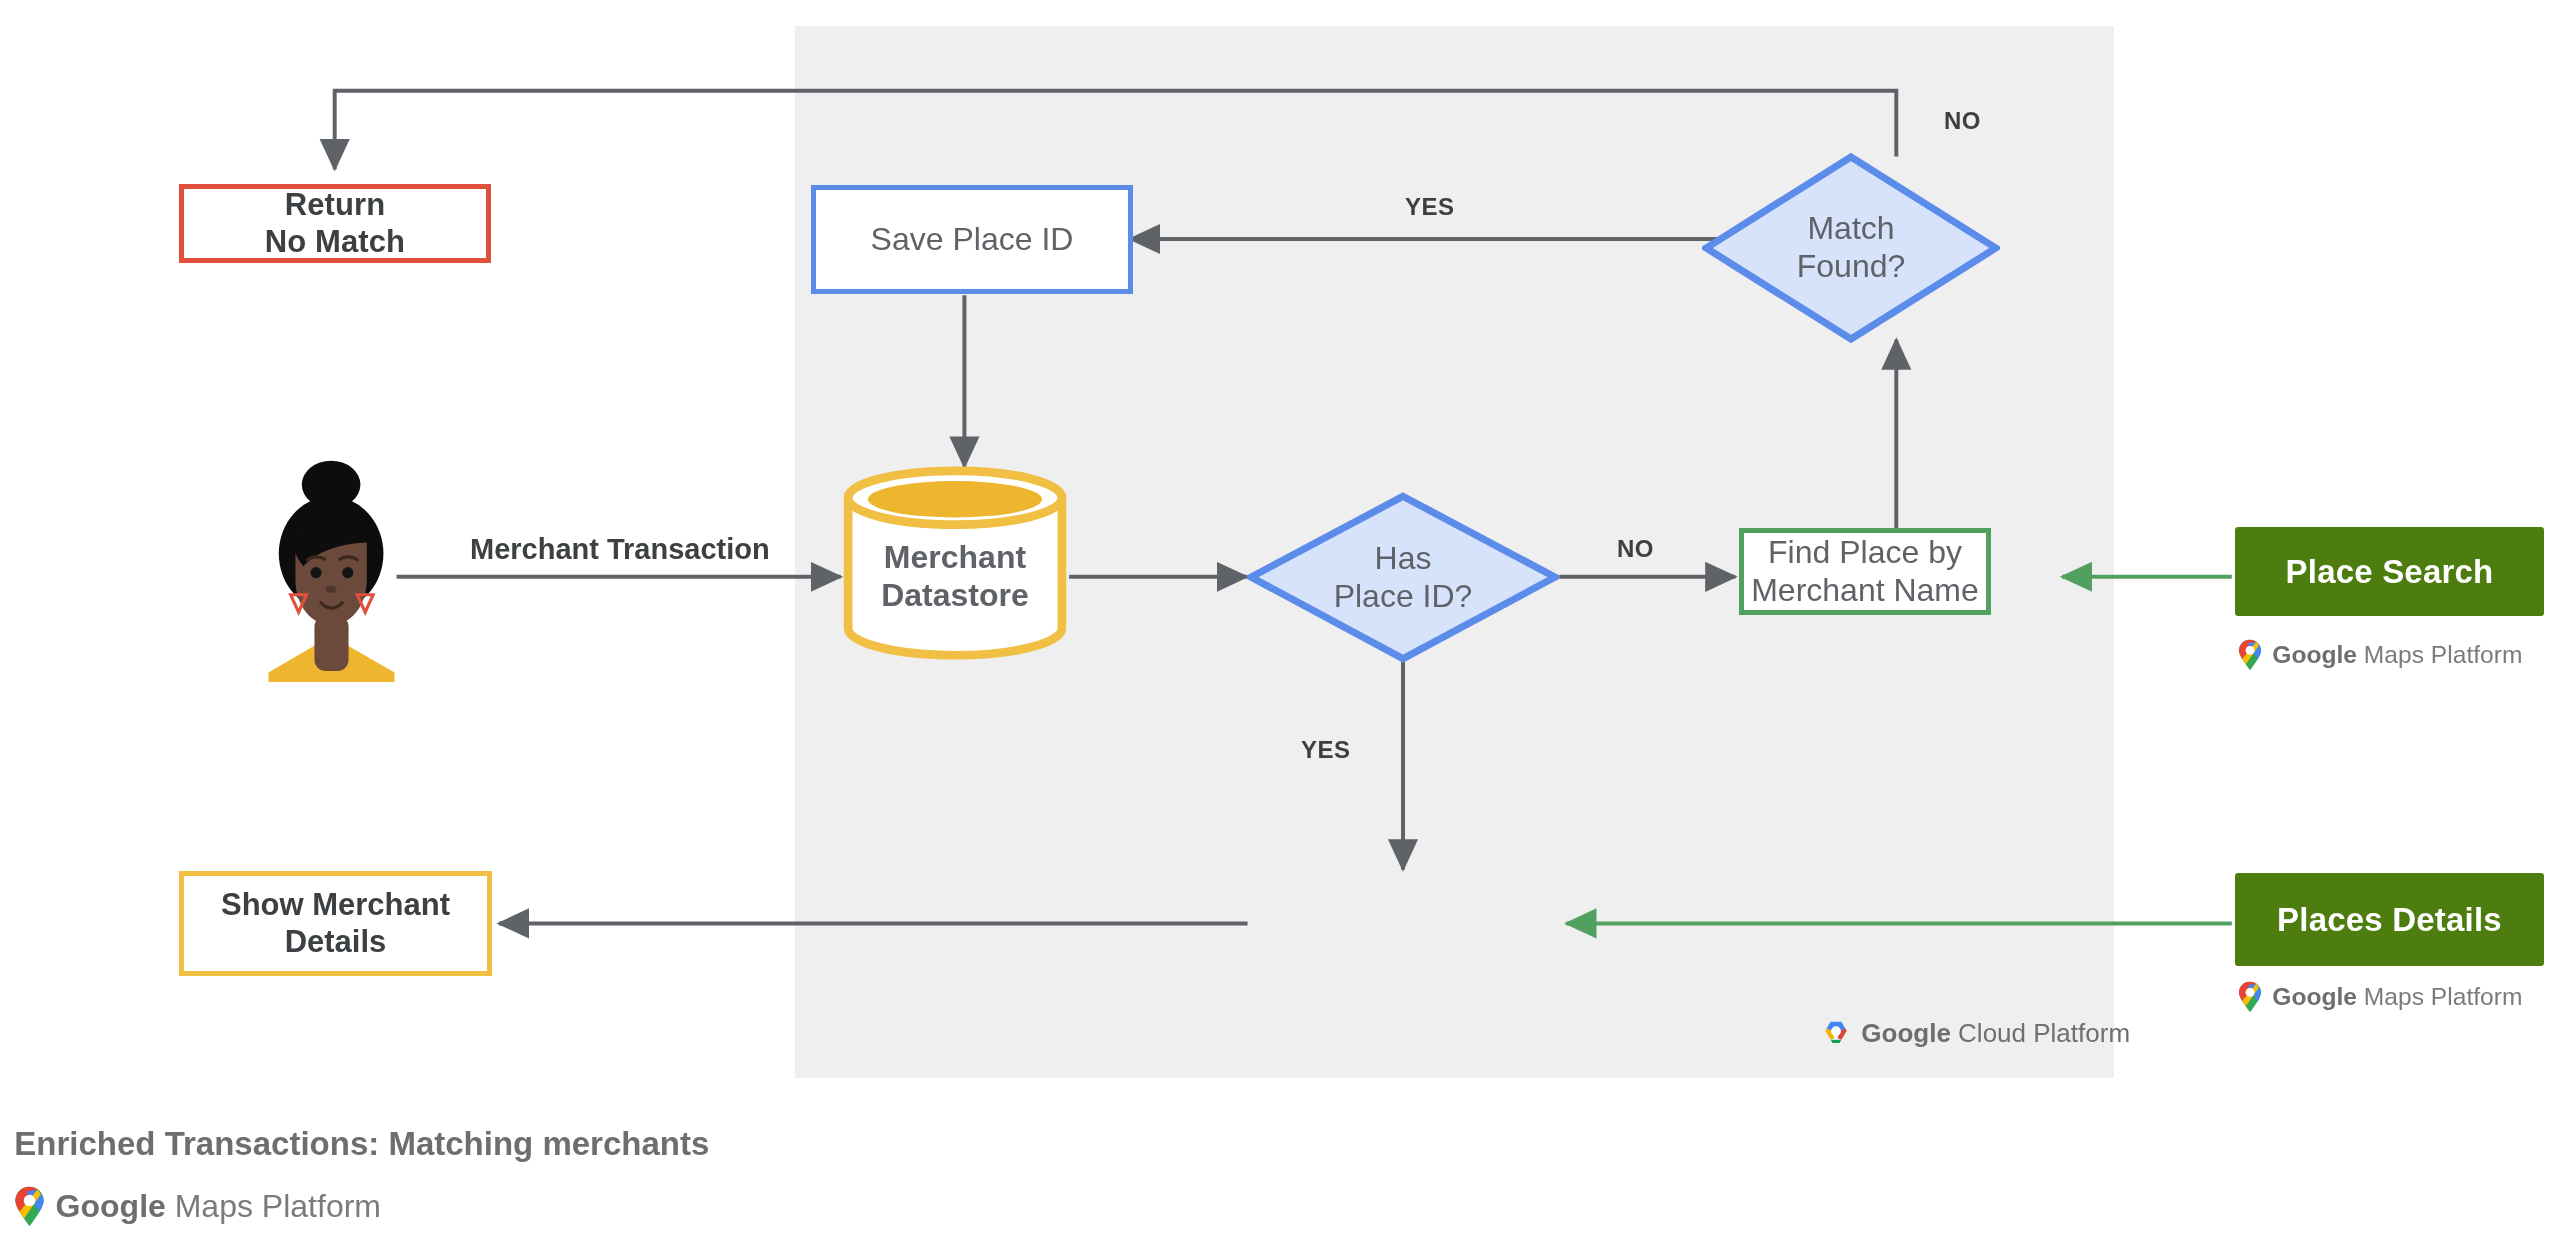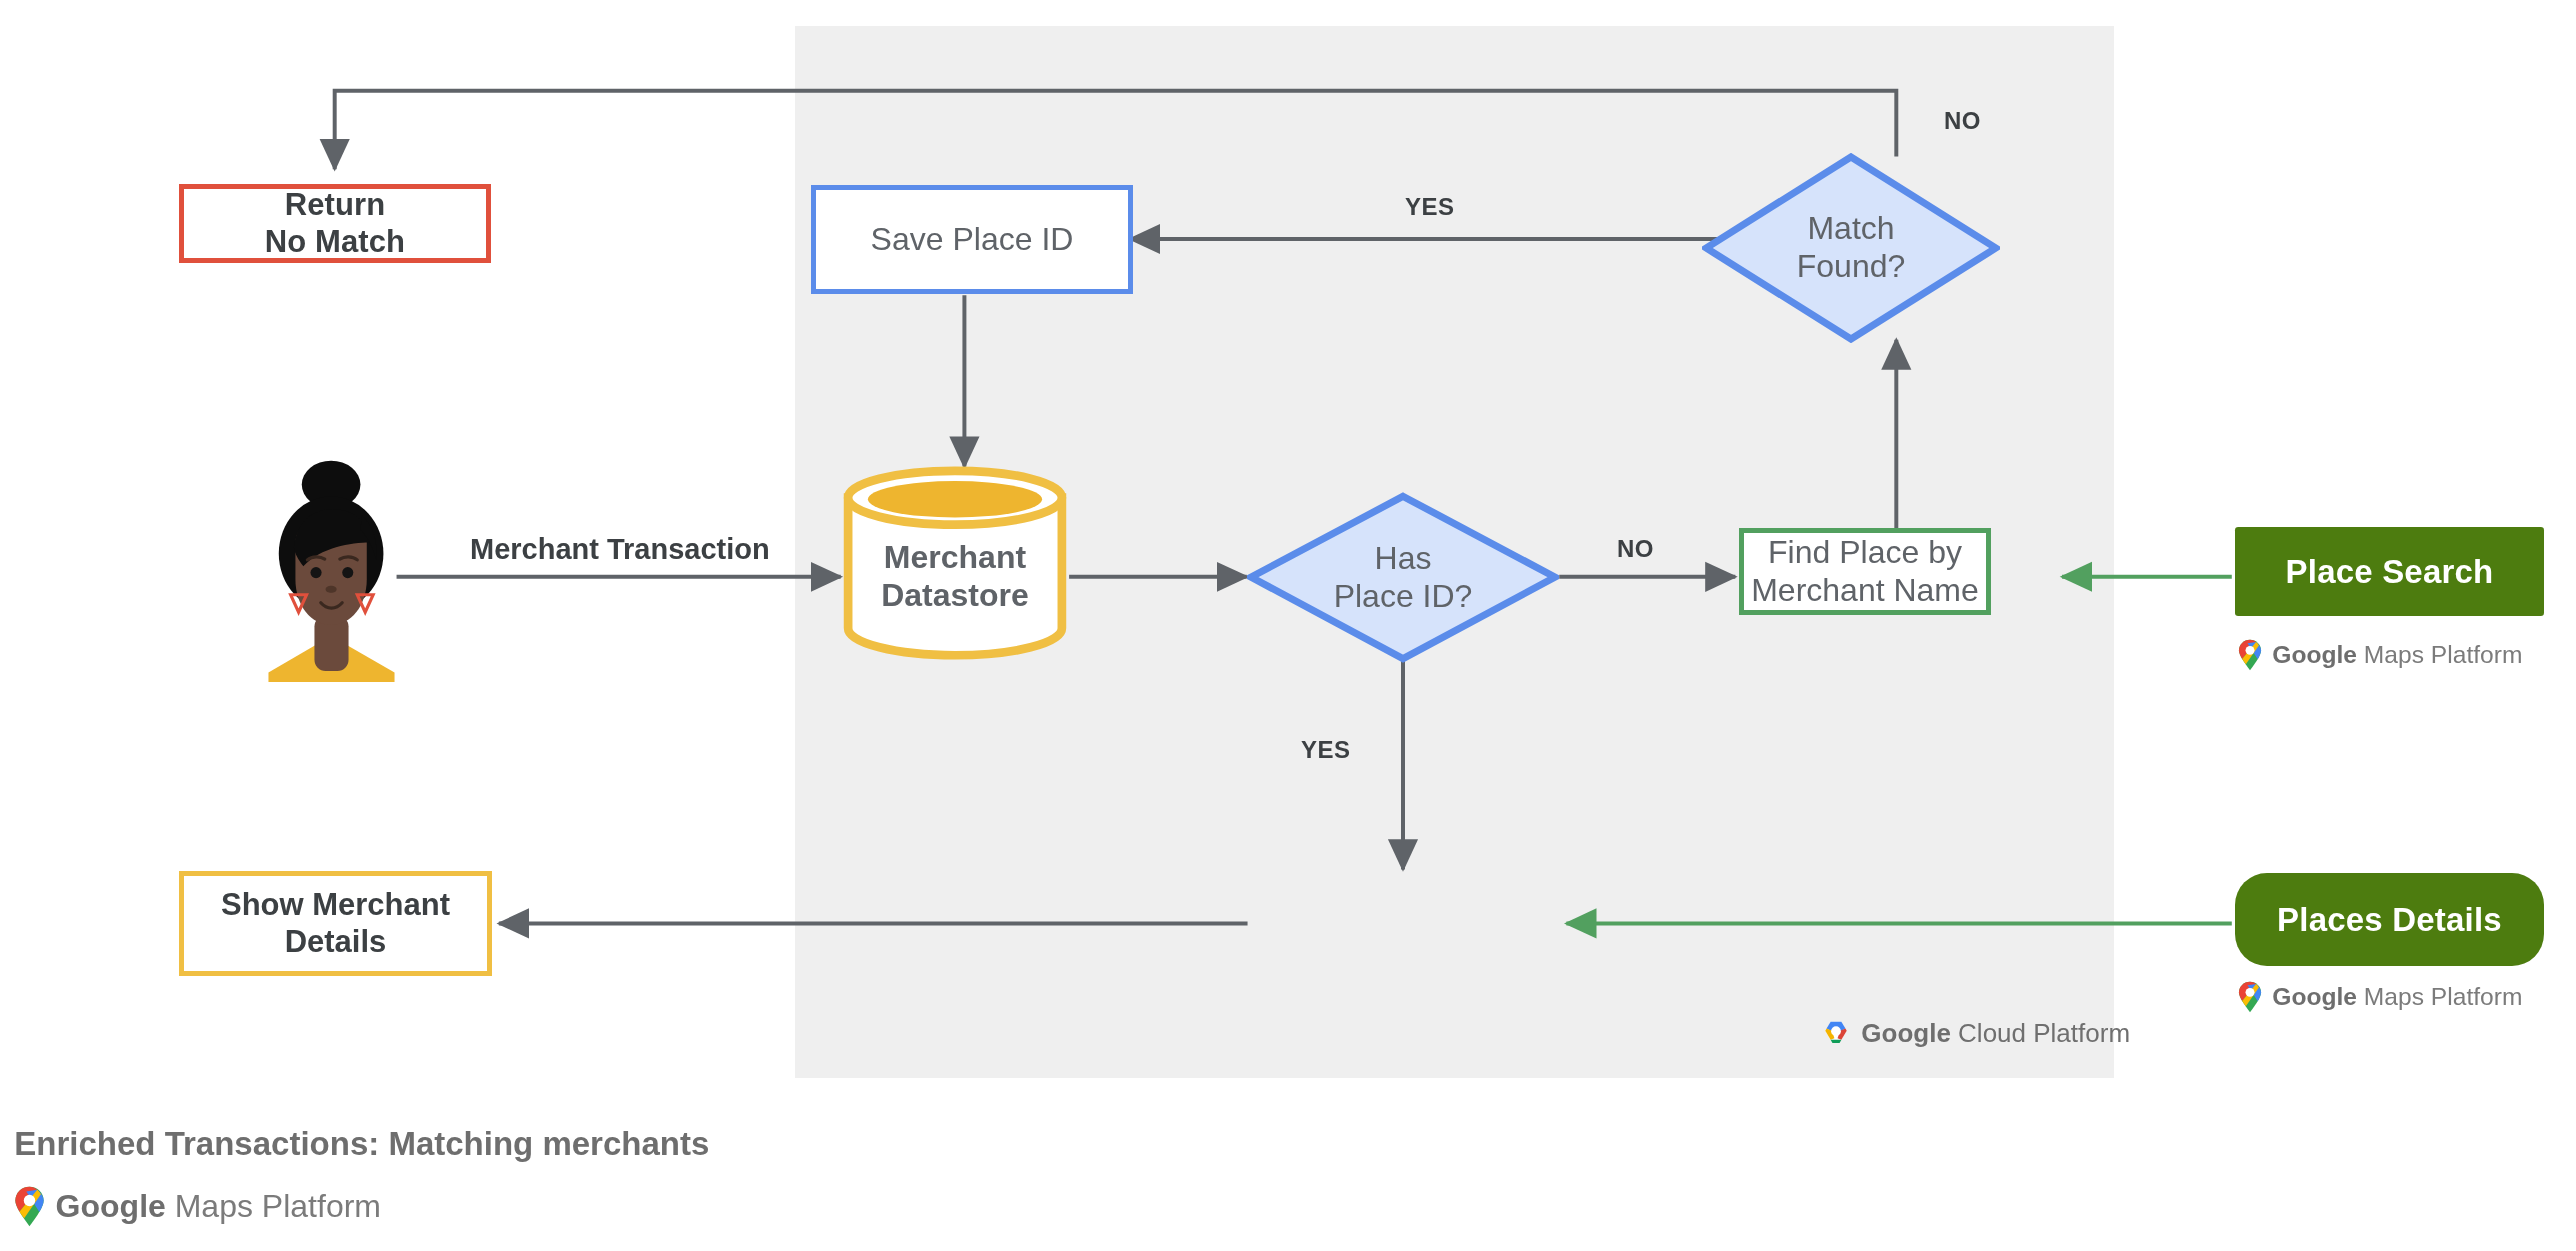--- a/index.html
+++ b/index.html
@@ -154,21 +154,21 @@
     <svg width="24" height="32" viewBox="0 0 30 40">
       <path d="M15 0.8 C7.2 0.8 1.2 6.8 1.2 14.2 C1.2 20 7.2 29 15 39.2 C22.8 29 28.8 20 28.8 14.2 C28.8 6.8 22.8 0.8 15 0.8 Z" fill="#34a853"></path>
       <path d="M15 0.8 C7.2 0.8 1.2 6.8 1.2 14.2 C1.2 17.2 2.8 20.9 5.2 25 L22.6 3.6 C20.5 1.8 17.9 0.8 15 0.8 Z" fill="#ea4335"></path>
       <path d="M22.6 3.6 C26.3 6.8 28.8 10.3 28.8 14.2 C28.8 17.3 27.1 21.1 24.6 25.4 L11.9 5.4 Z" fill="#4285f4"></path>
       <path d="M5.2 25 L22.6 3.6 C24.0 4.8 25.2 6.3 26.1 8.0 L9.8 31.5 C8.1 29.2 6.5 27.0 5.2 25 Z" fill="#fbbc04"></path>
       <circle cx="15" cy="14.2" r="5.6" fill="#ffffff"></circle>
     </svg>
     <span class="logotext"><b>Google</b> <span>Maps Platform</span></span>
   </div>
 
-  <div class="chip" style="left:2235px;top:873px;width:309px;height:93px;border-radius:32px;">
+  <div class="chip" style="left:2235px;top:873px;width:309px;height:93px;">
     <span class="lbl">Places Details</span>
   </div>
   <div class="logo" style="left:2238px;top:981px;">
     <svg width="24" height="32" viewBox="0 0 30 40">
       <path d="M15 0.8 C7.2 0.8 1.2 6.8 1.2 14.2 C1.2 20 7.2 29 15 39.2 C22.8 29 28.8 20 28.8 14.2 C28.8 6.8 22.8 0.8 15 0.8 Z" fill="#34a853"></path>
       <path d="M15 0.8 C7.2 0.8 1.2 6.8 1.2 14.2 C1.2 17.2 2.8 20.9 5.2 25 L22.6 3.6 C20.5 1.8 17.9 0.8 15 0.8 Z" fill="#ea4335"></path>
       <path d="M22.6 3.6 C26.3 6.8 28.8 10.3 28.8 14.2 C28.8 17.3 27.1 21.1 24.6 25.4 L11.9 5.4 Z" fill="#4285f4"></path>
       <path d="M5.2 25 L22.6 3.6 C24.0 4.8 25.2 6.3 26.1 8.0 L9.8 31.5 C8.1 29.2 6.5 27.0 5.2 25 Z" fill="#fbbc04"></path>
       <circle cx="15" cy="14.2" r="5.6" fill="#ffffff"></circle>
     </svg>

